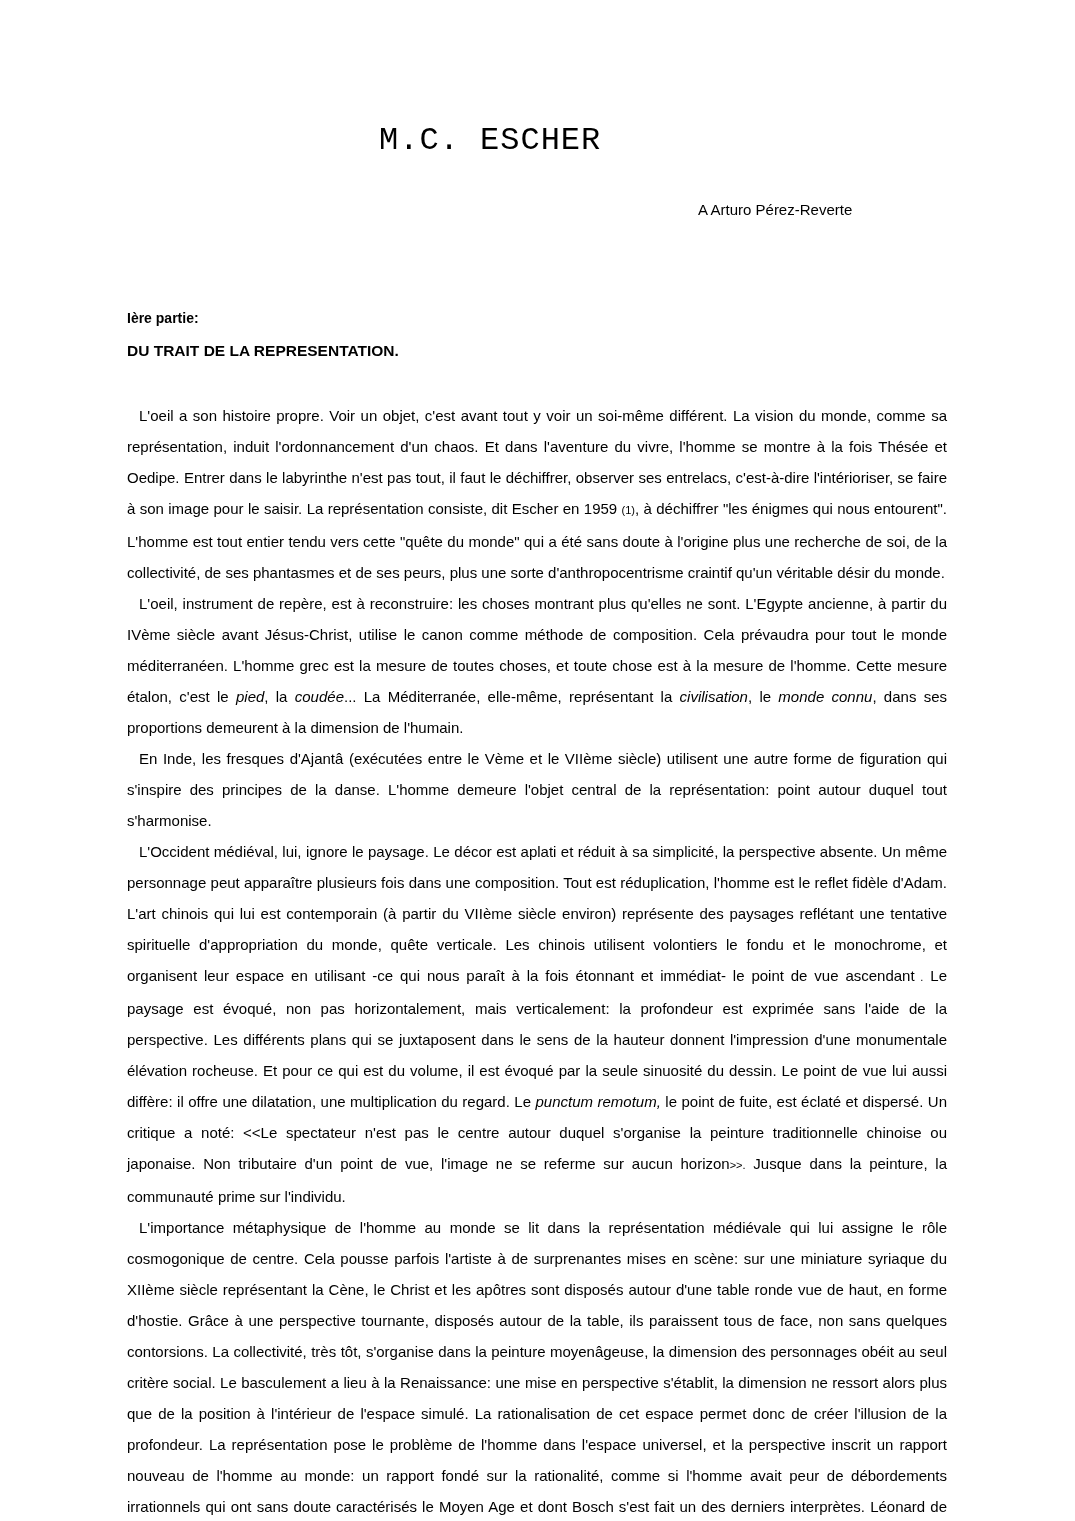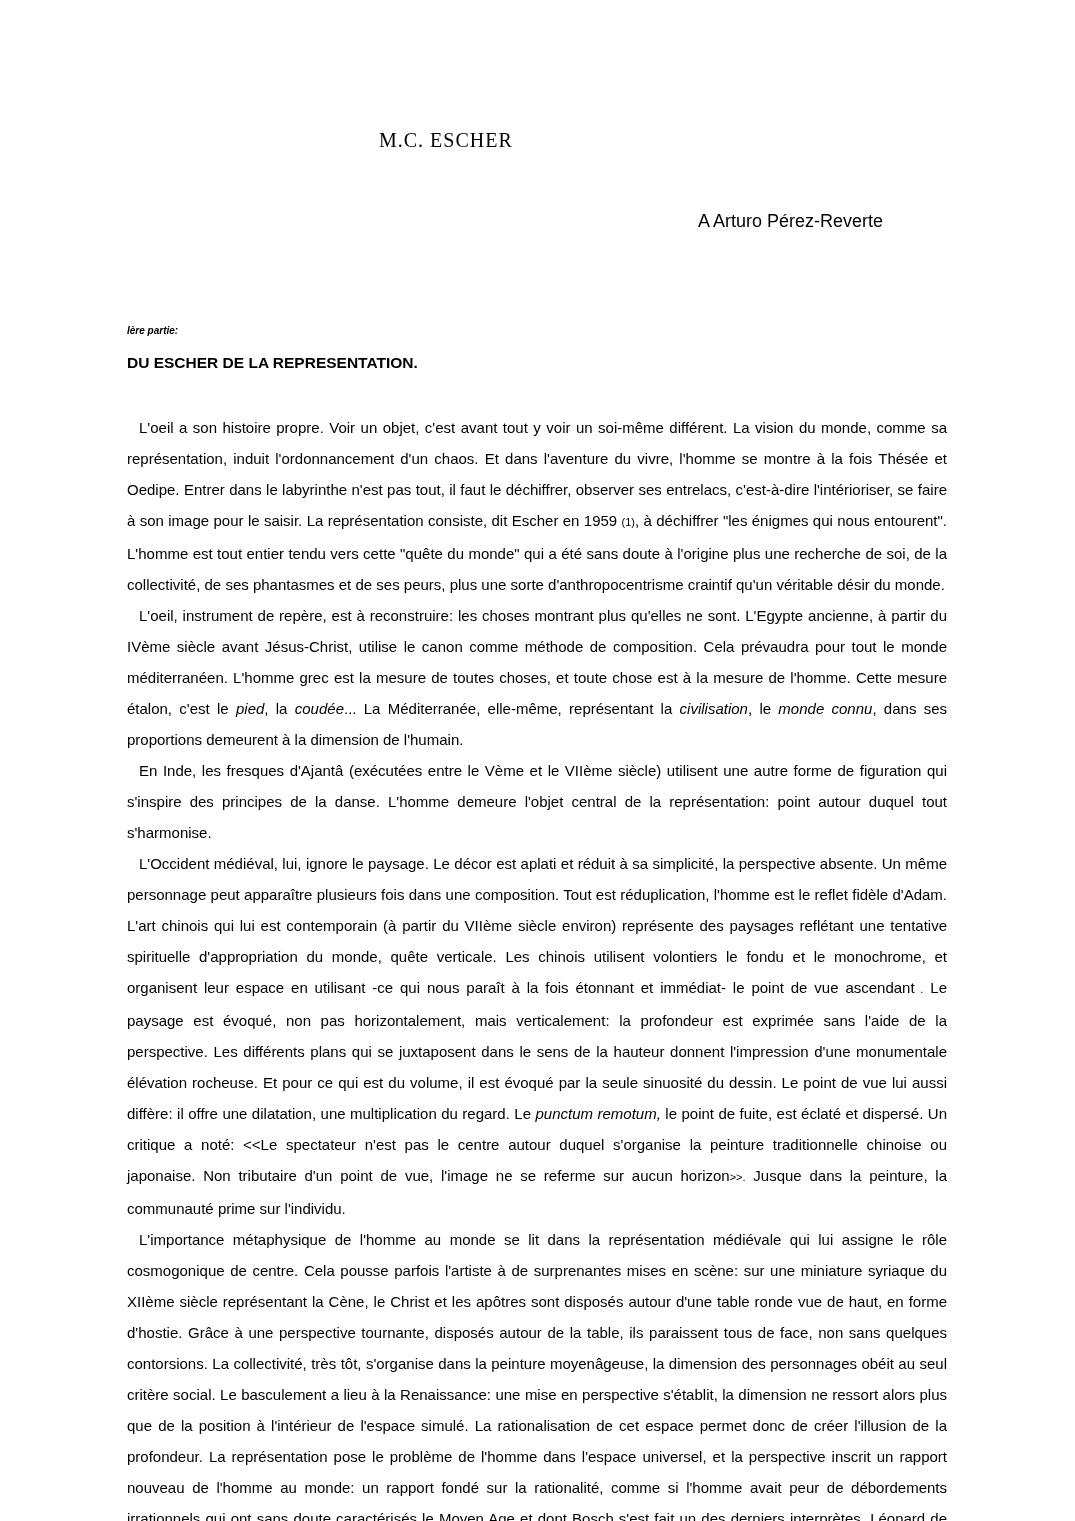--- a/index.html
+++ b/index.html
@@ -11,40 +11,39 @@
   }
   .page {
     position: relative;
     width: 1075px; height: 1521px;
     box-sizing: border-box;
     padding: 124px 128px 0 127px;
     overflow: hidden;
     background: #ffffff;
   }
   .title-line1, .title-line2 {
-    font-family: Liberation Serif, serif;
-    font-size: 20px;
+    font-family: Liberation Mono, monospace;
+    font-size: 32px;
     line-height: 33px;
     letter-spacing: 1px;
     white-space: nowrap;
   }
   .title-line1 { margin-left: 252px; }
   .title-line2 { margin-left: 176px; margin-top: 23px; }
   .dedication {
-    margin-top: 56px;
+    margin-top: 44px;
     margin-left: 571px;
-    font-size: 18px;
+    font-size: 15px;
     line-height: 17px;
   }
   .part-label {
     margin-top: 91px;
     font-weight: bold;
-    font-size: 10px;
+    font-size: 14px;
     line-height: 19px;
-    font-style: italic;
   }
   .section-heading {
     margin-top: 13px;
     font-weight: bold;
     font-size: 15.5px;
     line-height: 19px;
   }
   .body-text {
     margin-top: 40px;
     font-size: 15px;
@@ -64,21 +63,21 @@
 
 <div class="page">
   <div class="title-block">
     <div class="title-line1">M.C. ESCHER</div>
   </div>
 
   <div class="dedication">A Arturo Pérez-Reverte</div>
 
   <div class="part-label">Ière partie:</div>
 
-  <div class="section-heading">DU ESCHER DE LA REPRESENTATION.</div>
+  <div class="section-heading">DU TRAIT DE LA REPRESENTATION.</div>
 
   <div class="body-text" id="paragraphs">
       <p><span>L'oeil a son histoire propre. Voir un objet, c'est avant tout y voir un soi-même différent. La vision du monde, comme sa représentation, induit l'ordonnancement d'un chaos. Et dans l'aventure du vivre, l'homme se montre à la fois Thésée et Oedipe. Entrer dans le labyrinthe n'est pas tout, il faut le déchiffrer, observer ses entrelacs, c'est-à-dire l'intérioriser, se faire à son image pour le saisir. La représentation consiste, dit Escher en 1959 </span><span class="run-small">(1)</span><span>, à déchiffrer "les énigmes qui nous entourent". L'homme est tout entier tendu vers cette "quête du monde" qui a été sans doute à l'origine plus une recherche de soi, de la collectivité, de ses phantasmes et de ses peurs, plus une sorte d'anthropocentrisme craintif qu'un véritable désir du monde.</span></p>
       <p><span>L'oeil, instrument de repère, est à reconstruire: les choses montrant plus qu'elles ne sont. L'Egypte ancienne, à partir du IVème siècle avant Jésus-Christ, utilise le canon comme méthode de composition. Cela prévaudra pour tout le monde méditerranéen. L'homme grec est la mesure de toutes choses, et toute chose est à la mesure de l'homme. Cette mesure étalon, c'est le </span><span class="run-italic">pied</span><span>, la </span><span class="run-italic">coudée</span><span>... La Méditerranée, elle-même, représentant la </span><span class="run-italic">civilisation</span><span>, le </span><span class="run-italic">monde connu</span><span>, dans ses proportions demeurent à la dimension de l'humain.</span></p>
       <p><span>En Inde, les fresques d'Ajantâ (exécutées entre le Vème et le VIIème siècle) utilisent une autre forme de figuration qui s'inspire des principes de la danse. L'homme demeure l'objet central de la représentation: point autour duquel tout s'harmonise.</span></p>
       <p><span>L'Occident médiéval, lui, ignore le paysage. Le décor est aplati et réduit à sa simplicité, la perspective absente. Un même personnage peut apparaître plusieurs fois dans une composition. Tout est réduplication, l'homme est le reflet fidèle d'Adam. L'art chinois qui lui est contemporain (à partir du VIIème siècle environ) représente des paysages reflétant une tentative spirituelle d'appropriation du monde, quête verticale. Les chinois utilisent volontiers le fondu et le monochrome, et organisent leur espace en utilisant -ce qui nous paraît à la fois étonnant et immédiat- le point de vue ascendant</span><span class="run-small"> .</span><span> Le paysage est évoqué, non pas horizontalement, mais verticalement: la profondeur est exprimée sans l'aide de la perspective. Les différents plans qui se juxtaposent dans le sens de la hauteur donnent l'impression d'une monumentale élévation rocheuse. Et pour ce qui est du volume, il est évoqué par la seule sinuosité du dessin. Le point de vue lui aussi diffère: il offre une dilatation, une multiplication du regard. Le </span><span class="run-italic">punctum remotum,</span><span> le point de fuite, est éclaté et dispersé. Un critique a noté: &lt;&lt;Le spectateur n'est pas le centre autour duquel s'organise la peinture traditionnelle chinoise ou japonaise. Non tributaire d'un point de vue, l'image ne se referme sur aucun horizon</span><span class="run-small">&gt;&gt;.</span><span> Jusque dans la peinture, la communauté prime sur l'individu.</span></p>
       <p><span>L'importance métaphysique de l'homme au monde se lit dans la représentation médiévale qui lui assigne le rôle cosmogonique de centre. Cela pousse parfois l'artiste à de surprenantes mises en scène: sur une miniature syriaque du XIIème siècle représentant la Cène, le Christ et les apôtres sont disposés autour d'une table ronde vue de haut, en forme d'hostie. Grâce à une perspective tournante, disposés autour de la table, ils paraissent tous de face, non sans quelques contorsions. La collectivité, très tôt, s'organise dans la peinture moyenâgeuse, la dimension des personnages obéit au seul critère social. Le basculement a lieu à la Renaissance: une mise en perspective s'établit, la dimension ne ressort alors plus que de la position à l'intérieur de l'espace simulé. La rationalisation de cet espace permet donc de créer l'illusion de la profondeur. La représentation pose le problème de l'homme dans l'espace universel, et la perspective inscrit un rapport nouveau de l'homme au monde: un rapport fondé sur la rationalité, comme si l'homme avait peur de débordements irrationnels qui ont sans doute caractérisés le Moyen Age et dont Bosch s'est fait un des derniers interprètes. Léonard de Vinci ajoute</span></p>
     </div>
 </div>
 

